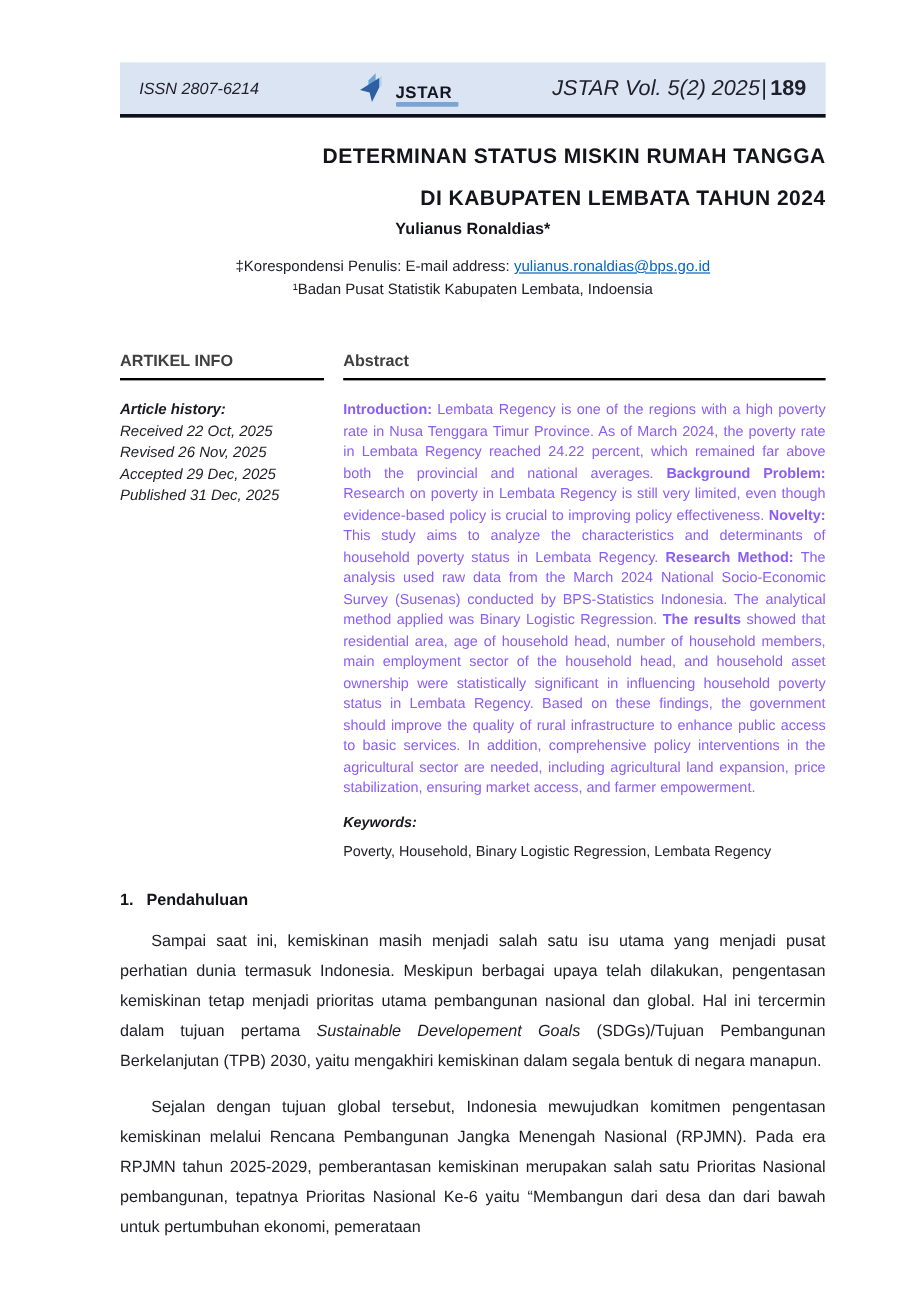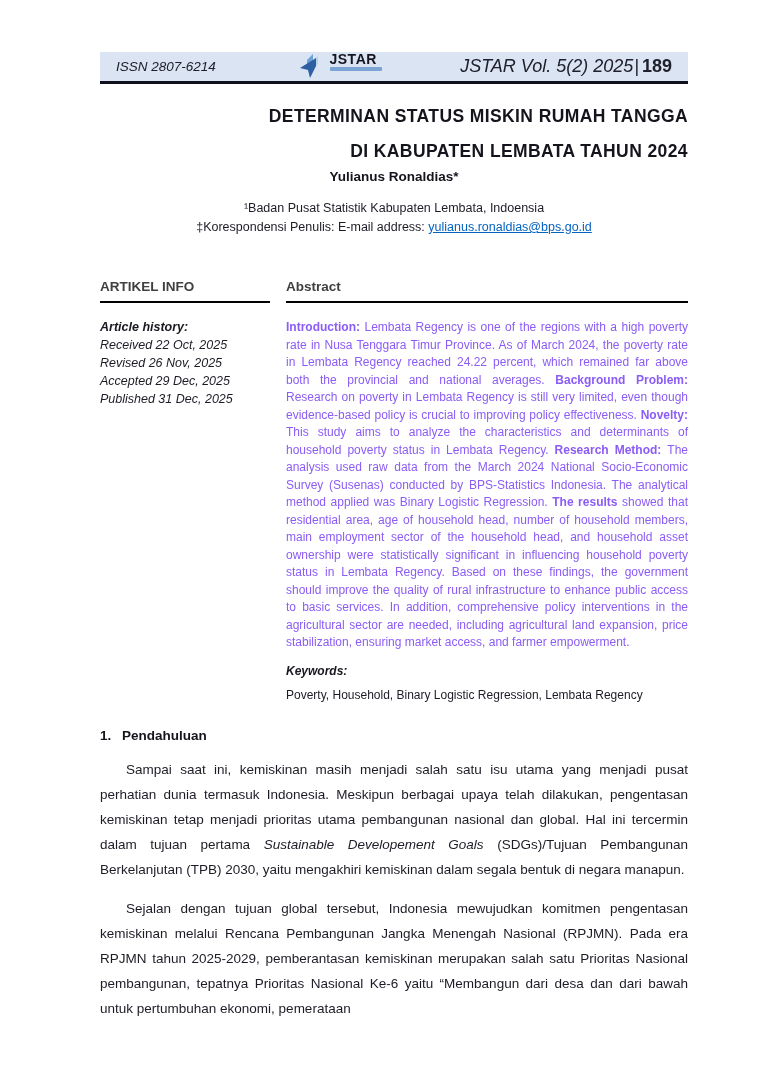--- a/index.html
+++ b/index.html
@@ -10,30 +10,30 @@
     font-family: "Liberation Sans", "DejaVu Sans", sans-serif;
     color: #181820;
     overflow: hidden;
   }
   .page { width: 758px; height: 1079px; position: relative; background: #ffffff; }
   .content { width: 588px; margin-left: 100px; }
 
   
   .jheader {
     margin-top: 52px;
-    height: 32px;
+    height: 46px;
     background: #dbe4f2;
     border-bottom: 3px solid #10101c;
     display: flex;
     align-items: center;
     justify-content: space-between;
     padding: 0 16px;
   }
   .issn { font-style: italic; font-size: 13.5px; color: #20202c; }
-  .logo { display: flex; align-items: flex-start; gap: 5px; }
+  .logo { display: flex; align-items: flex-end; gap: 5px; }
   .logo svg { display: block; }
   .logo-text-wrap { display: flex; flex-direction: column; align-items: flex-start; }
   .logo-text { font-weight: bold; font-size: 14px; letter-spacing: 0.5px; color: #15151f; line-height: 14px; }
   .logo-tagline { width: 52px; height: 4px; margin-top: 1px; background: #5b8fc9; opacity: 0.75; border-radius: 1px; }
   .volref { font-size: 18px; color: #20202c; white-space: nowrap; }
   .volref .ref { font-style: italic; }
   .volref .sep { font-style: italic; margin: 0 3px 0 1px; }
   .volref .pnum { font-weight: bold; }
 
   
@@ -100,22 +100,22 @@
       <span class="volref"><span class="ref">JSTAR Vol. 5(2) 2025</span><span class="sep">|</span><span class="pnum">189</span></span>
     </div>
 
     <div class="title-block">
       <div class="title-line">DETERMINAN STATUS MISKIN RUMAH TANGGA</div>
       <div class="title-line">DI KABUPATEN LEMBATA TAHUN 2024</div>
     </div>
 
     <div class="author-name">Yulianus Ronaldias*</div>
     <div class="affil-block">
+      <div><span>‡Korespondensi Penulis: E-mail address: </span><a class="email-link" href="#">yulianus.ronaldias@bps.go.id</a></div>
       <div>¹Badan Pusat Statistik Kabupaten Lembata, Indoensia</div>
-      <div><span>‡Korespondensi Penulis: E-mail address: </span><a class="email-link" href="#">yulianus.ronaldias@bps.go.id</a></div>
     </div>
 
     <div class="info-grid">
       <div class="info-left">
         <div class="col-heading">ARTIKEL INFO</div>
         <div class="history-label">Article history:</div>
         <div class="history-item">Received 22 Oct, 2025</div>
         <div class="history-item">Revised 26 Nov, 2025</div>
         <div class="history-item">Accepted 29 Dec, 2025</div>
         <div class="history-item">Published 31 Dec, 2025</div>

